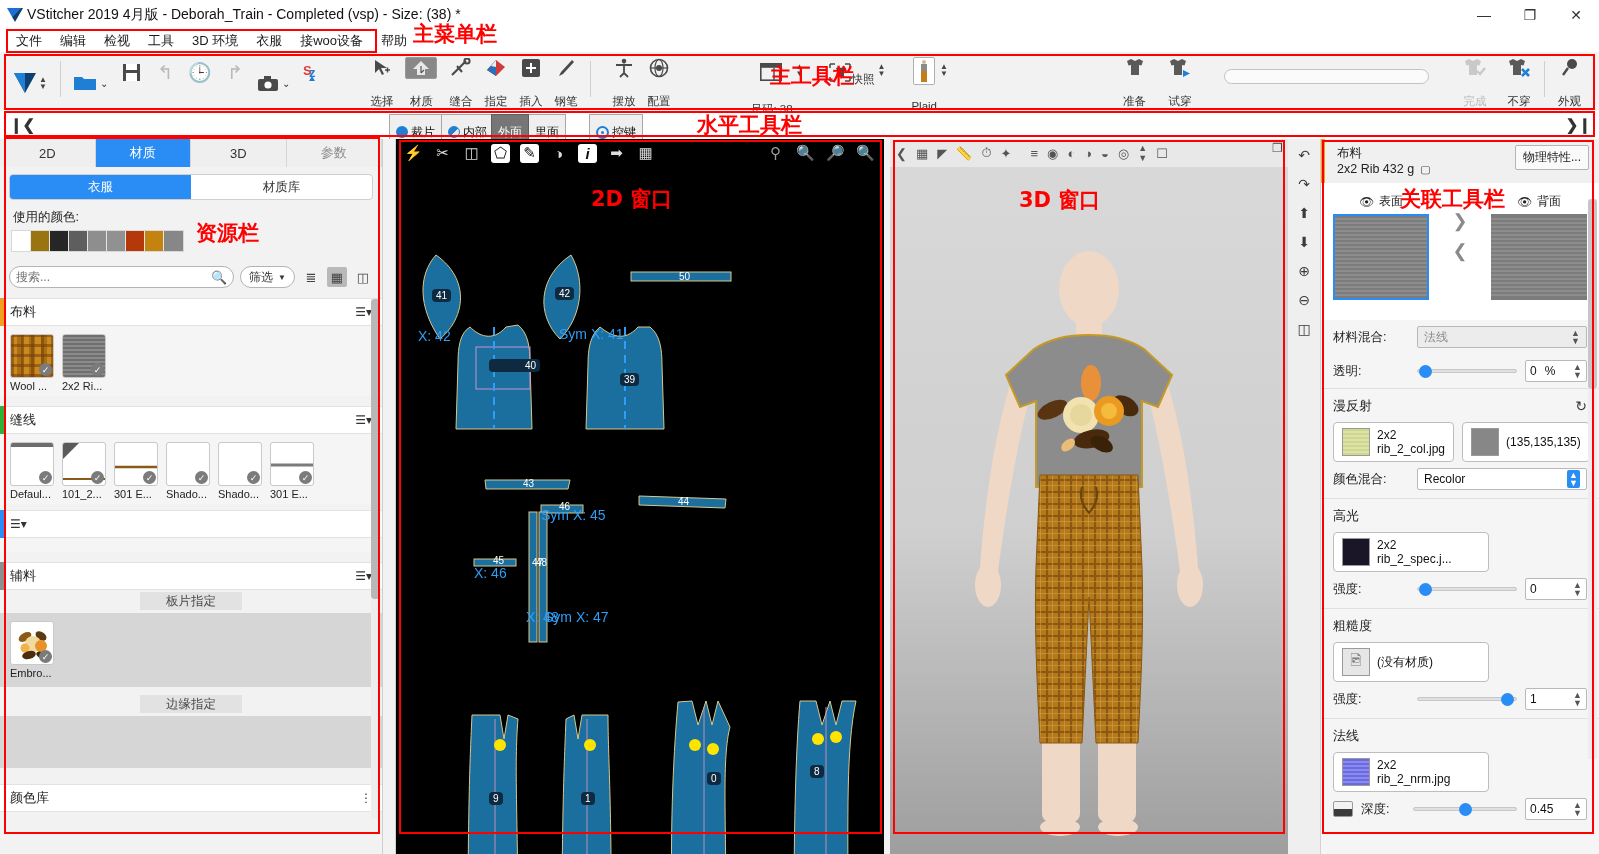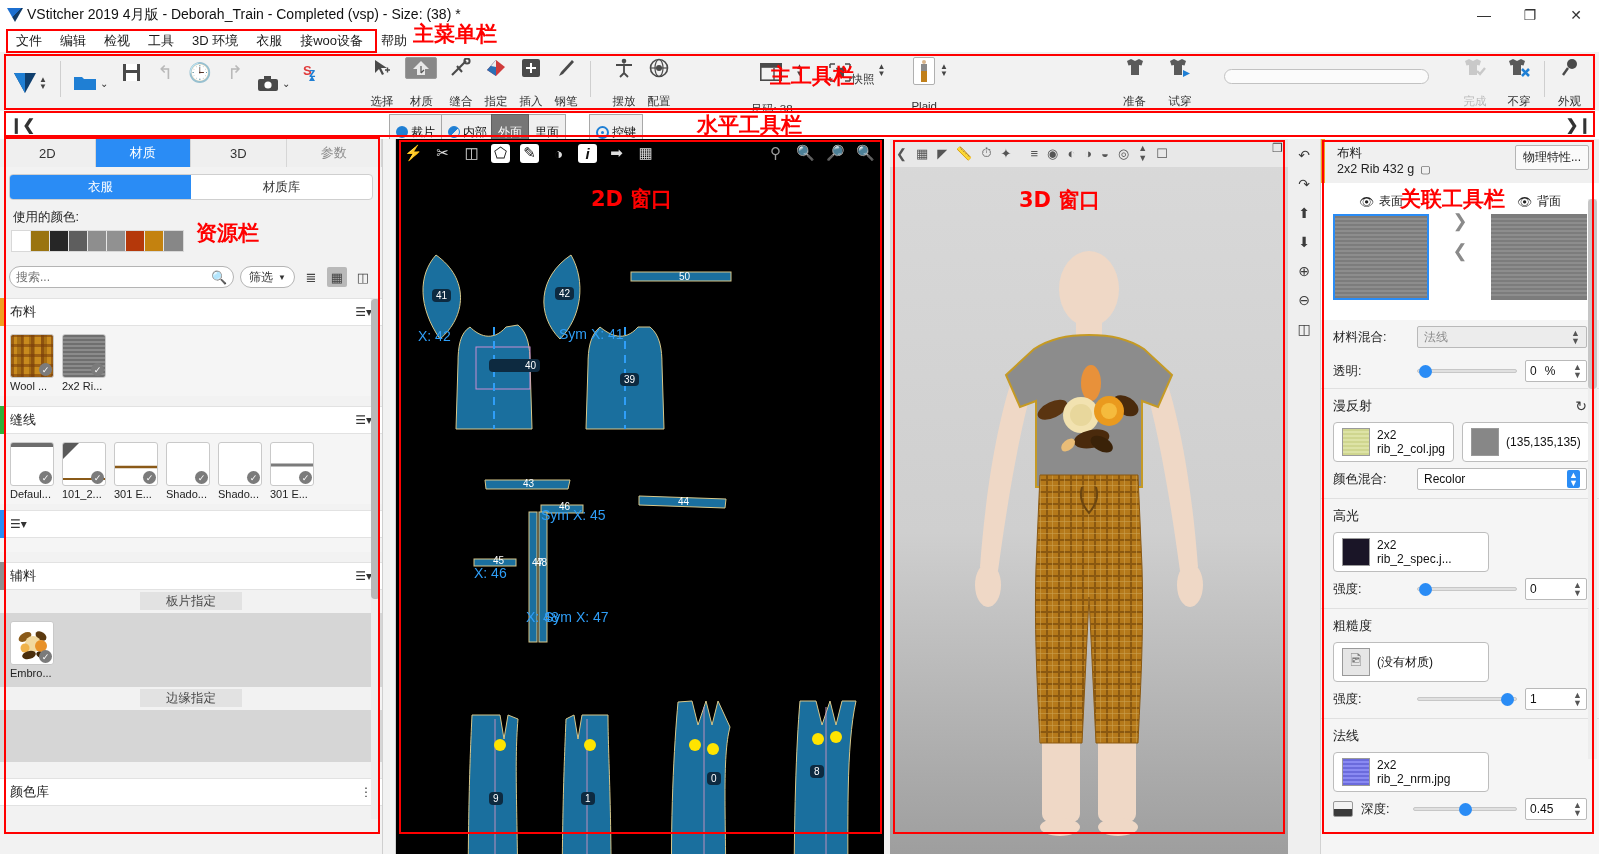--- a/index.html
+++ b/index.html
@@ -619,21 +619,21 @@
             <circle cx="14" cy="26" r="4.5" fill="#f0b24a"></circle>
             <ellipse cx="18" cy="33" rx="7" ry="4" fill="#4a2e0c" transform="rotate(-15 18 33)"></ellipse>
             <ellipse cx="30" cy="33" rx="5" ry="3" fill="#3e2608" transform="rotate(25 30 33)"></ellipse>
           </svg>
           <span class="chk">✓</span>
         </div>
         <div class="nm">Embro...</div>
       </div>
     </div>
 
-    <div class="subhead" style="">
+    <div class="subhead" style="margin-top:6px;">
       <span>边缘指定</span>
     </div>
     <div class="greyzone" style="min-height:52px;"></div>
 
     <div style="height:16px;background:#f2f2f2;"></div>
     <div class="sect-head" style="margin-top:0;">
       <div class="t">颜色库</div>
       <div class="burger">⋮</div>
     </div>
 

